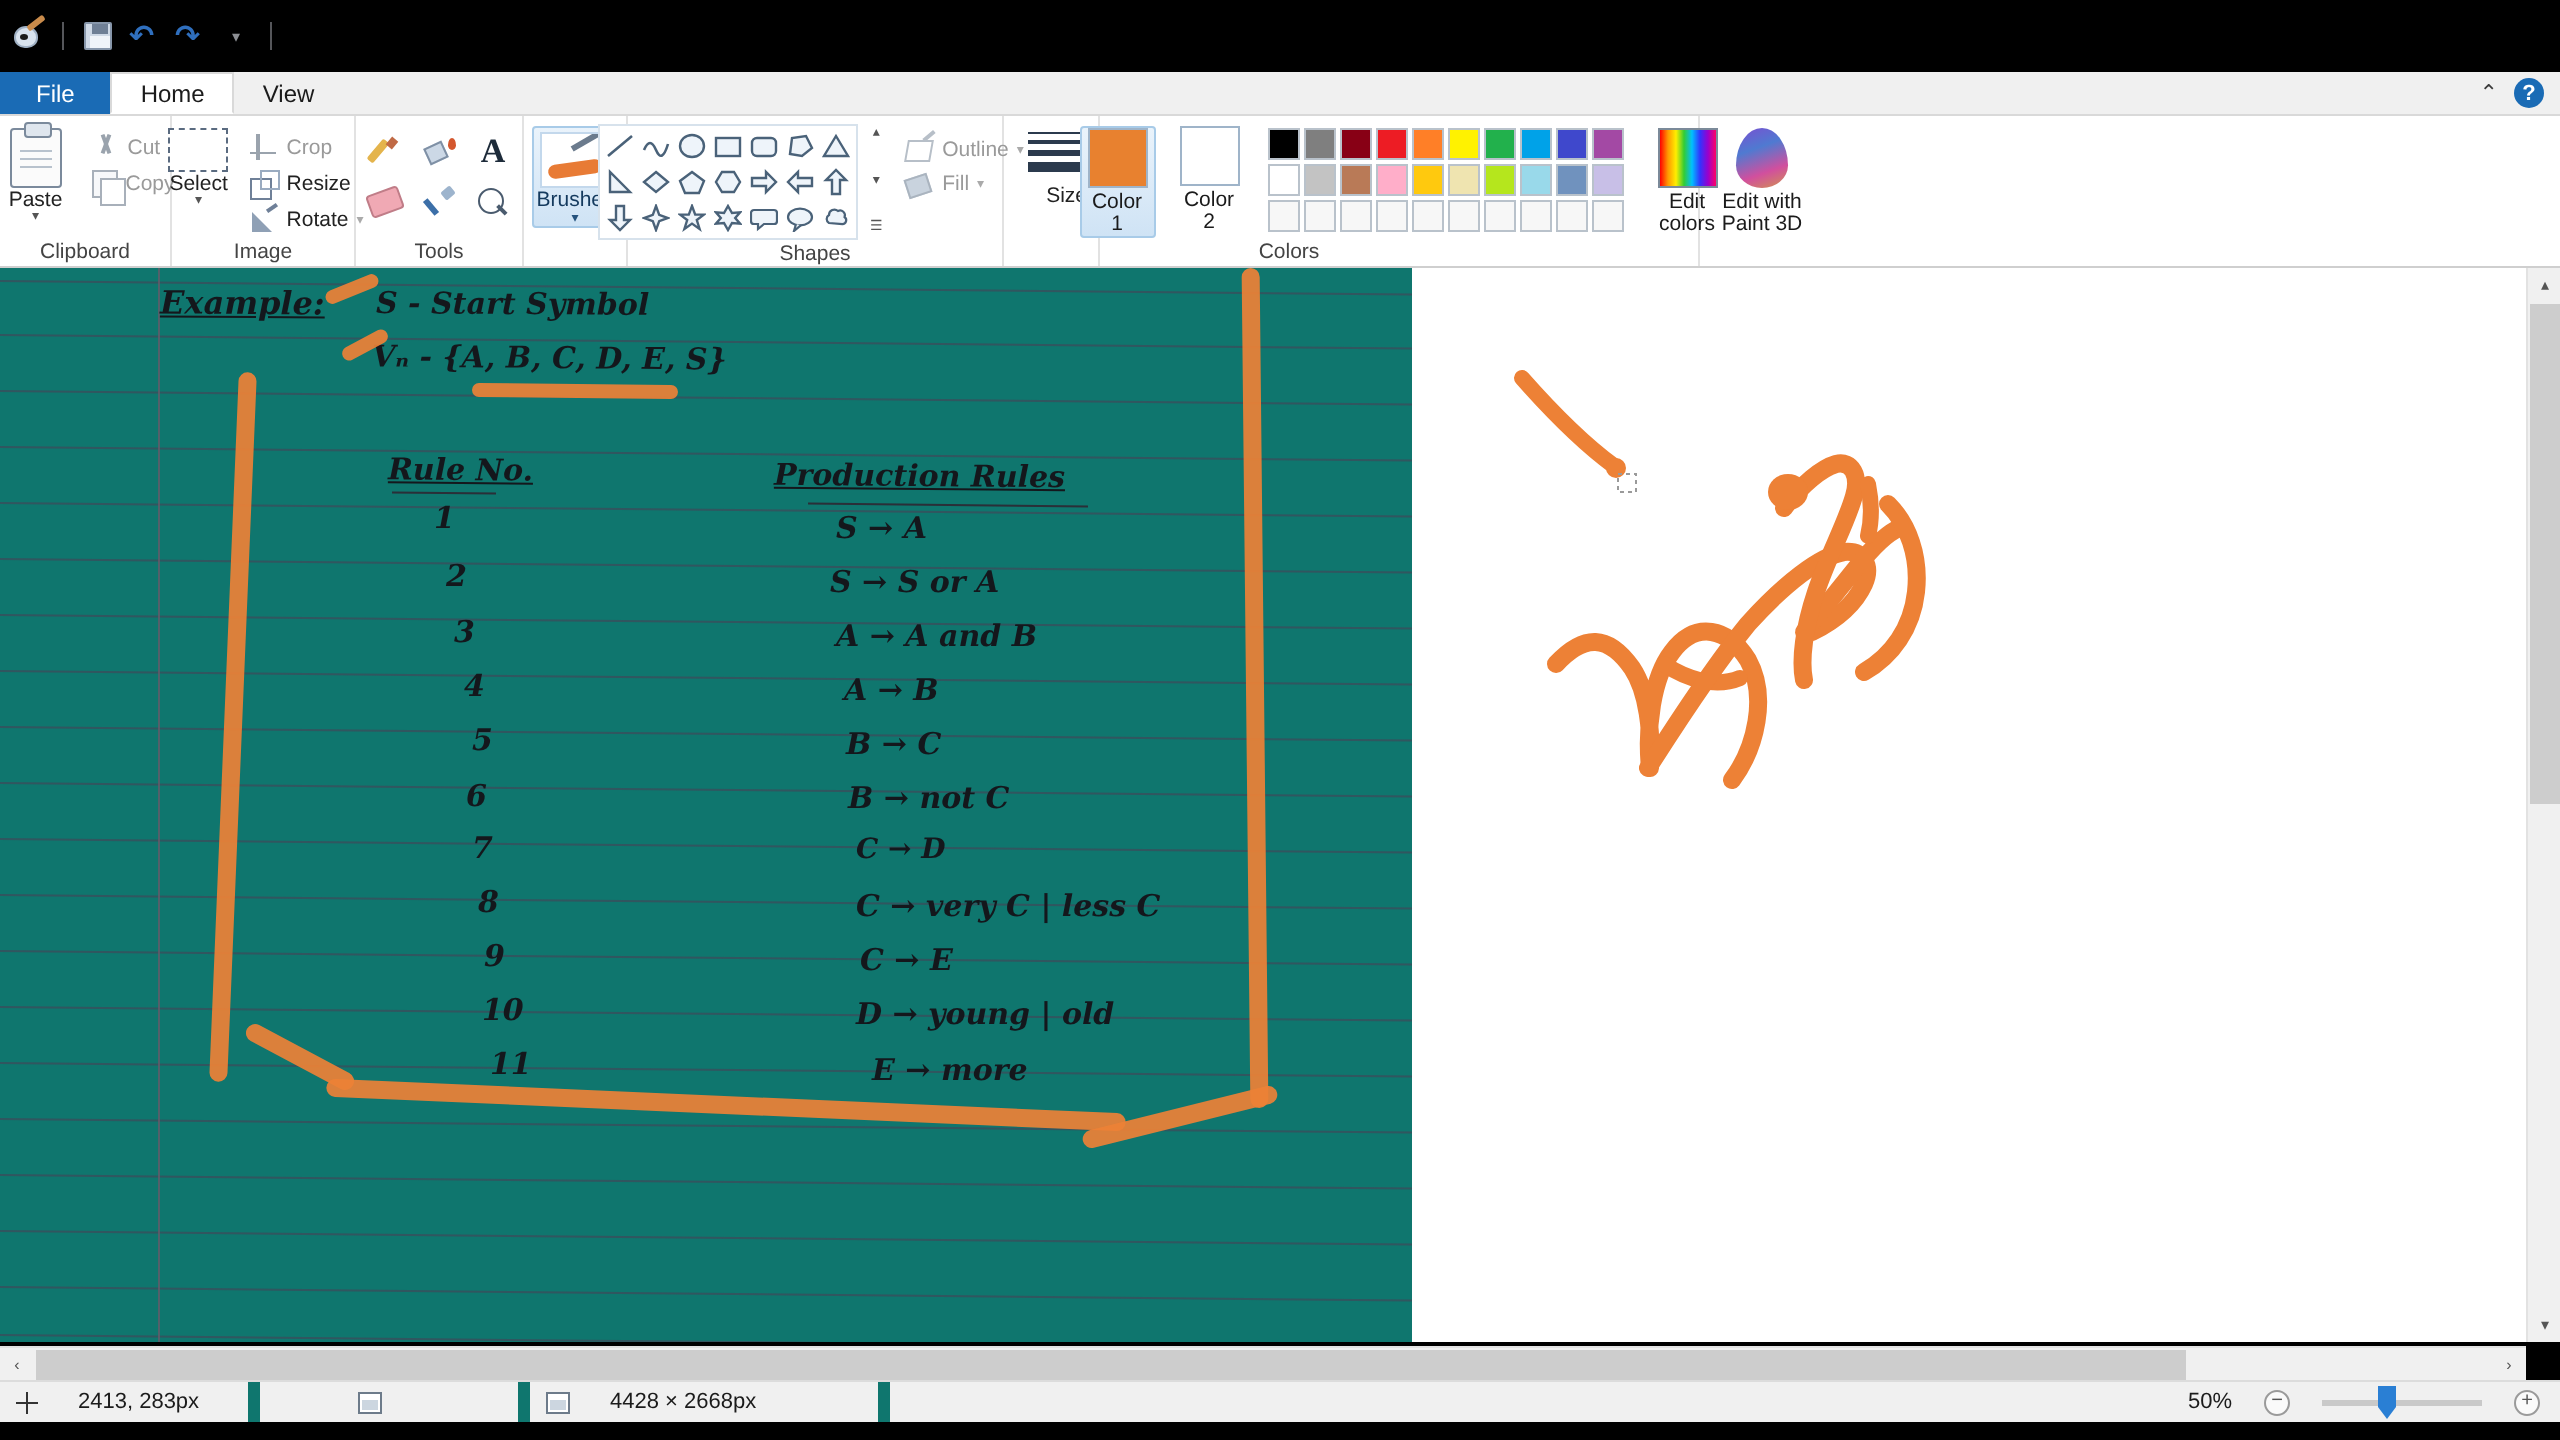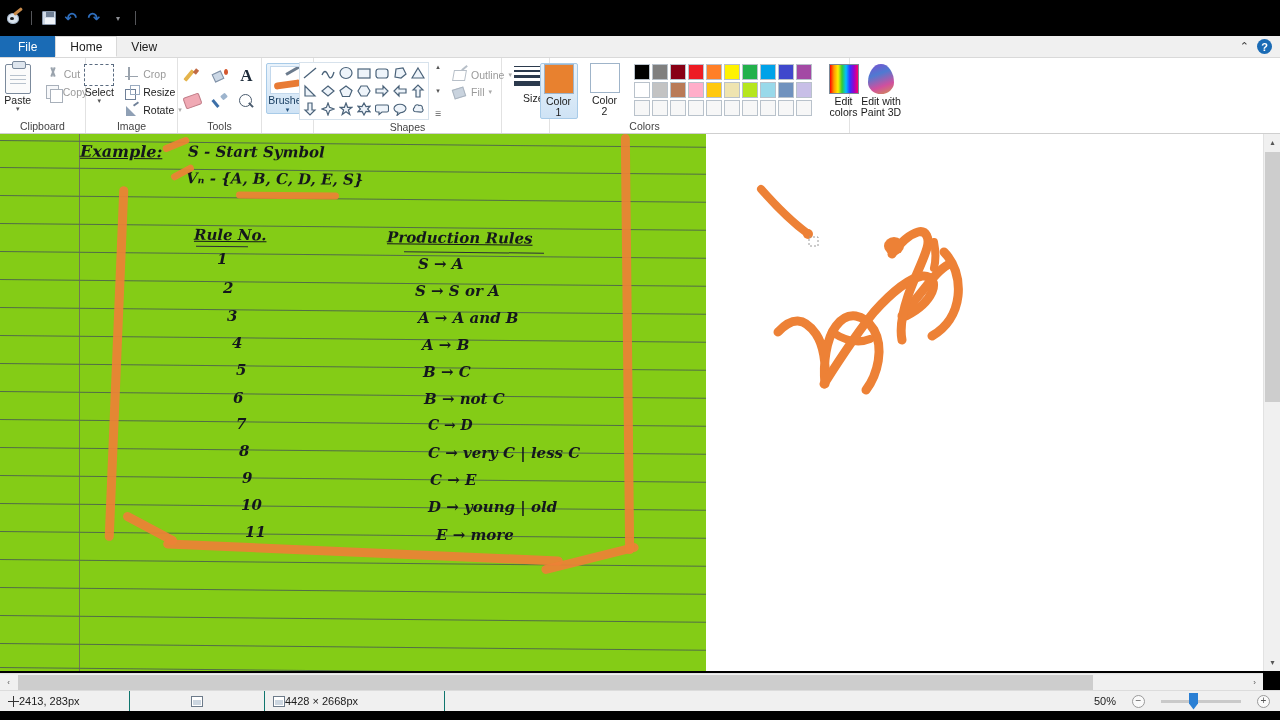--- a/index.html
+++ b/index.html
@@ -211,21 +211,21 @@
   }
   .paint3d .cap { font-size: 10.5px; text-align:center; line-height: 11px; color:#1b1b1b; margin-top:2px; }
 
   
   .workarea {
     position: absolute; left: 0; top: 134px; width: 1280px; height: 537px;
     background: #fff; overflow: hidden;
   }
   .notebook {
     position: absolute; left: 0; top: 0; width: 706px; height: 537px;
-    background: #84cc16; overflow: hidden; text-decoration: underline;
+    background: #0f766e; overflow: hidden; text-decoration: underline;
   }
   .notebook .paperline {
     position: absolute; left: 0; width: 706px; height: 1px;
     background: #3e4a5a; opacity: .72;
     transform-origin: left center;
   }
   .notebook .marginline {
     position: absolute; left: 79px; top: 0; width: 1px; height: 537px;
     background: #6b5a6a; opacity: .75;
   }
@@ -265,21 +265,21 @@
   .hscroll .arr { position:absolute; top:0; width:17px; height:17px; display:flex; align-items:center; justify-content:center; font-size:8px; color:#555; }
   .hscroll .arr.l { left: 0; } .hscroll .arr.r { right: 0; }
   .hscroll .thumb { position:absolute; top:1px; left:18px; width:1075px; height:15px; background:#cdcdcd; }
 
   
   .statusbar {
     position: absolute; left: 0; bottom: 9px; width: 1280px; height: 21px;
     background: #f0f0f0; border-top: 1px solid #dcdcdc;
     display: flex; align-items: center; font-size: 11px; color: #1b1b1b;
   }
-  .sb-cell { display:flex; align-items:center; gap:0; height:21px; padding: 0 8px; border-right: 1px solid #0f766e; }
+  .sb-cell { display:flex; align-items:center; gap:20px; height:21px; padding: 0 8px; border-right: 6px solid #0f766e; }
   .sb-cell.first { width: 130px; }
   .sb-cell.sel { width: 135px; justify-content:center; }
   .sb-cell.size { width: 180px; }
   .ic-cursor { width:11px; height:11px; position:relative; }
   .ic-cursor::before { content:''; position:absolute; left:5px; top:0; width:1.2px; height:11px; background:#333; }
   .ic-cursor::after { content:''; position:absolute; left:0; top:5px; width:11px; height:1.2px; background:#333; }
   .ic-doc { width:12px; height:11px; border:1.2px solid #6d7b8a; background:#fff; position:relative; }
   .ic-doc::after { content:''; position:absolute; left:1px; bottom:1px; width:8px; height:5px; background:#ccd6e0; }
   .zoomwrap { margin-left: auto; display:flex; align-items:center; gap:16px; padding-right:10px; }
   .zoomlbl { width:32px; text-align:right; }

